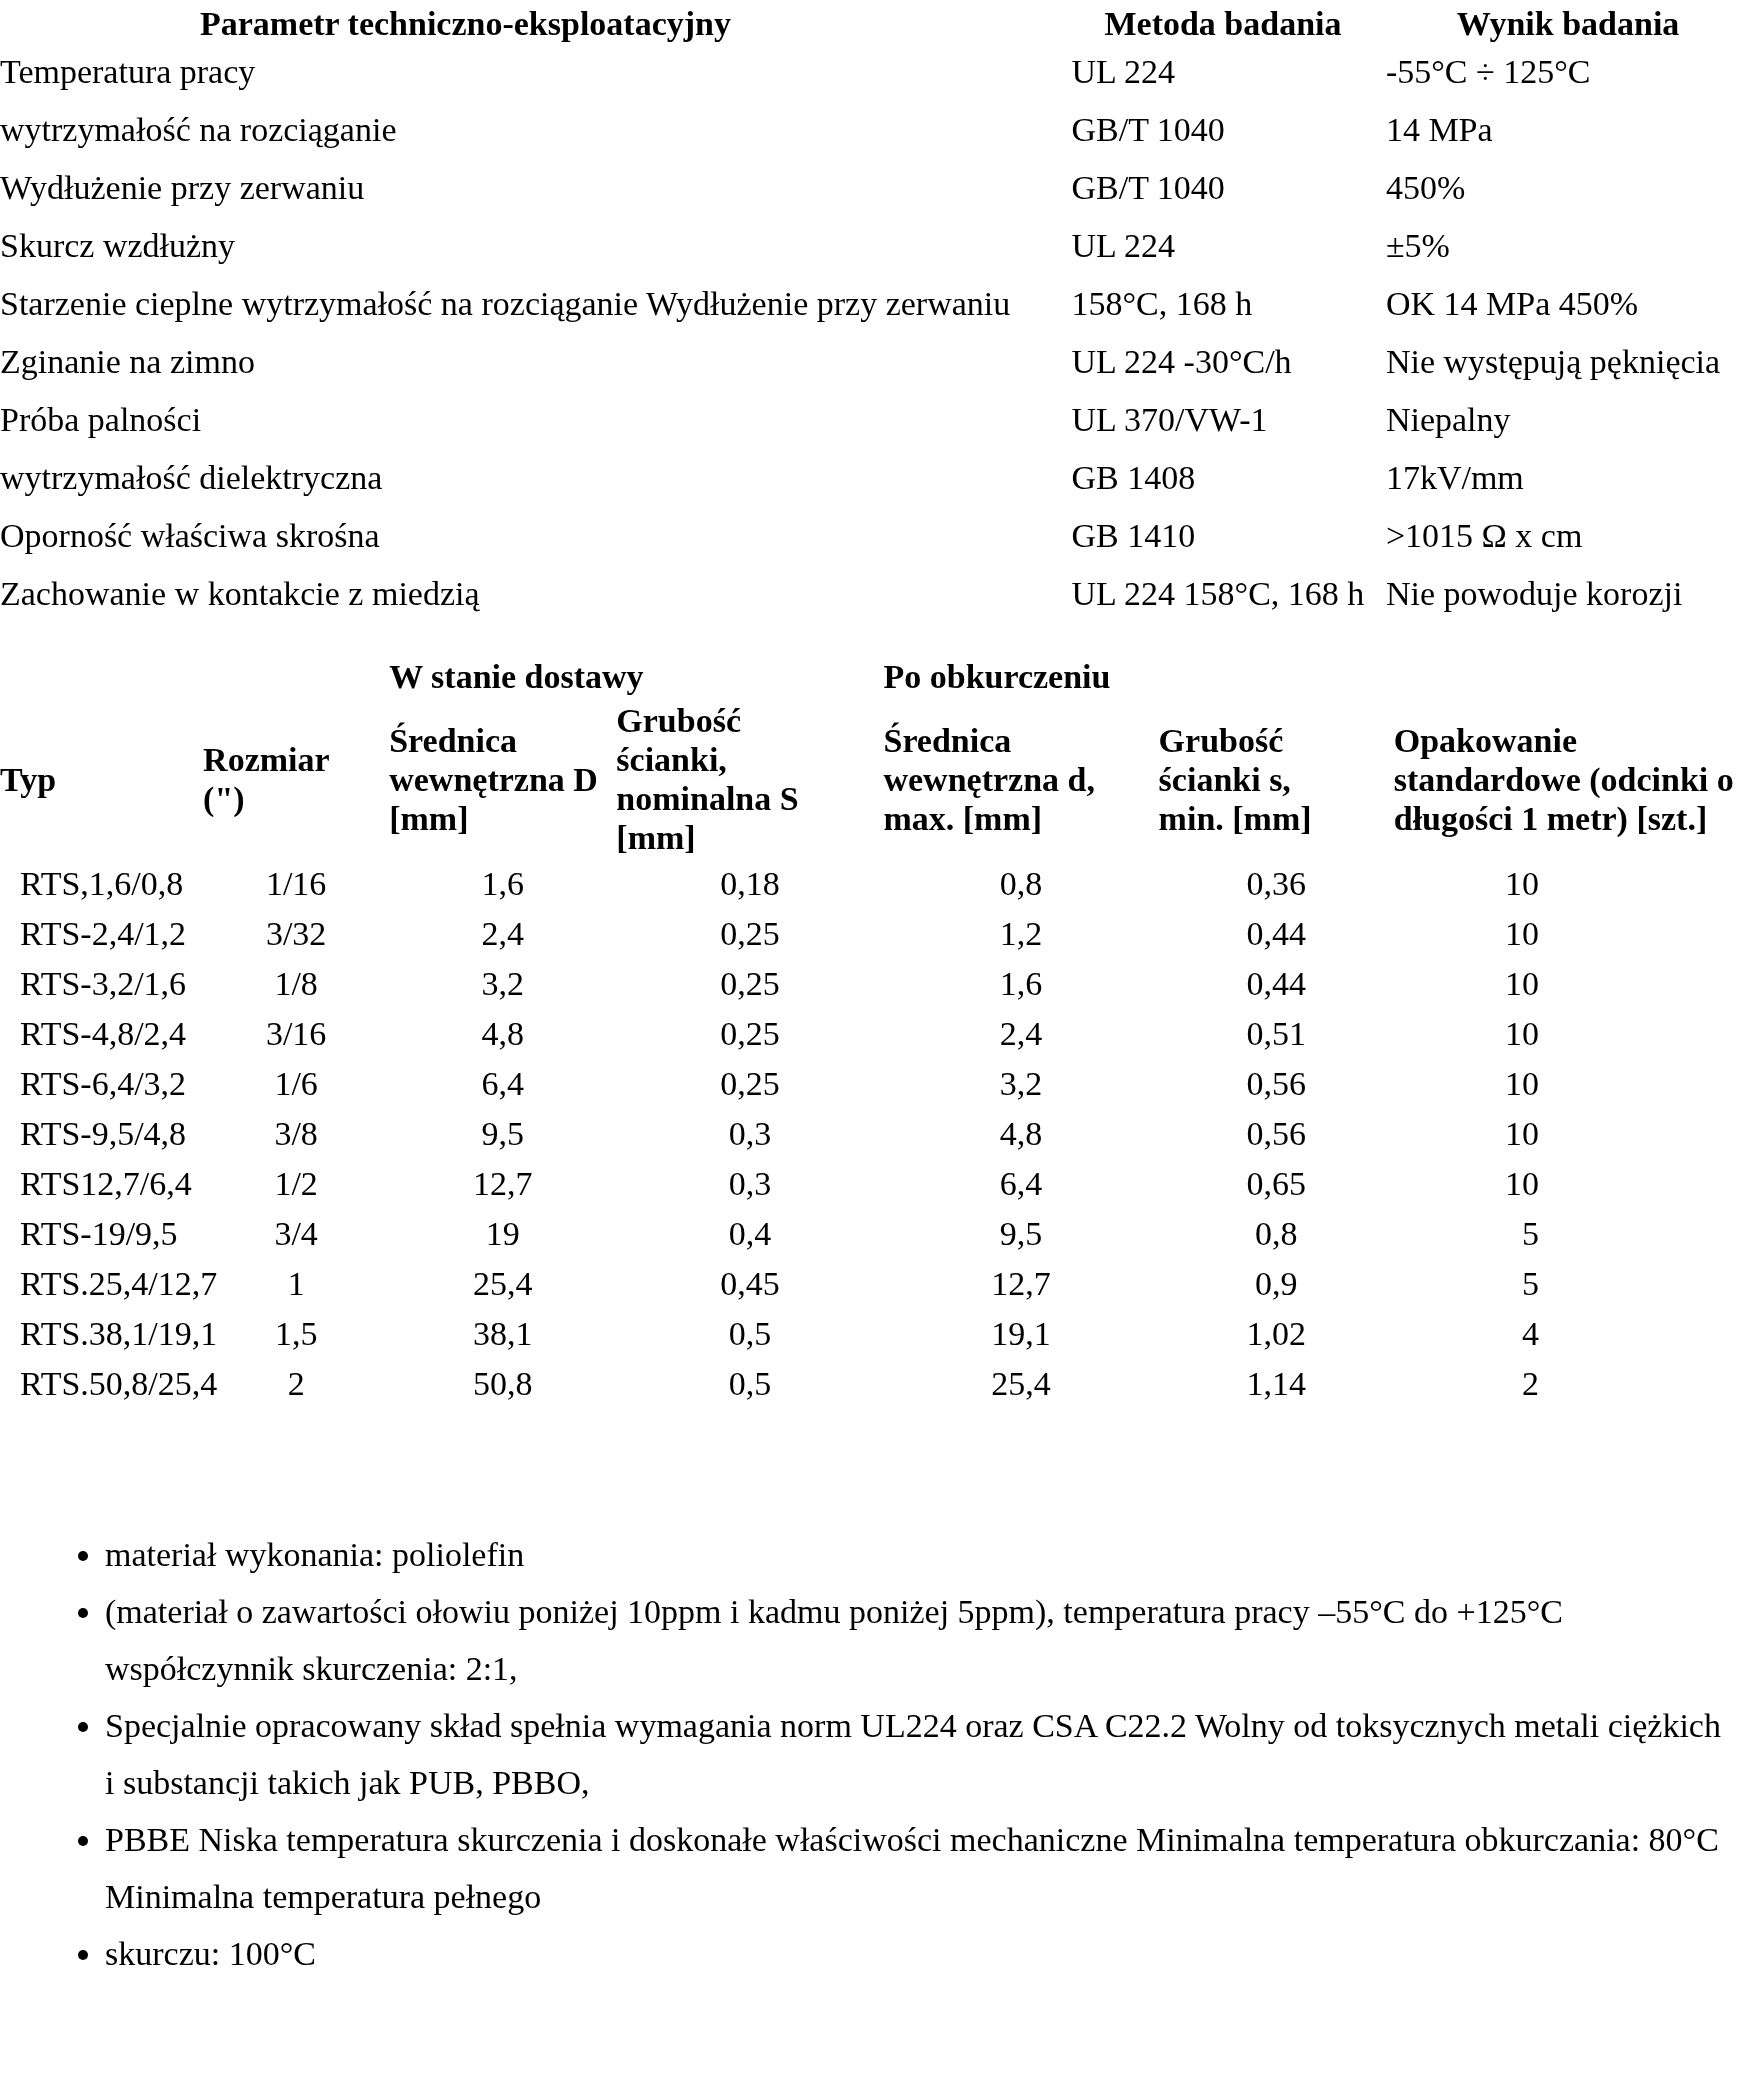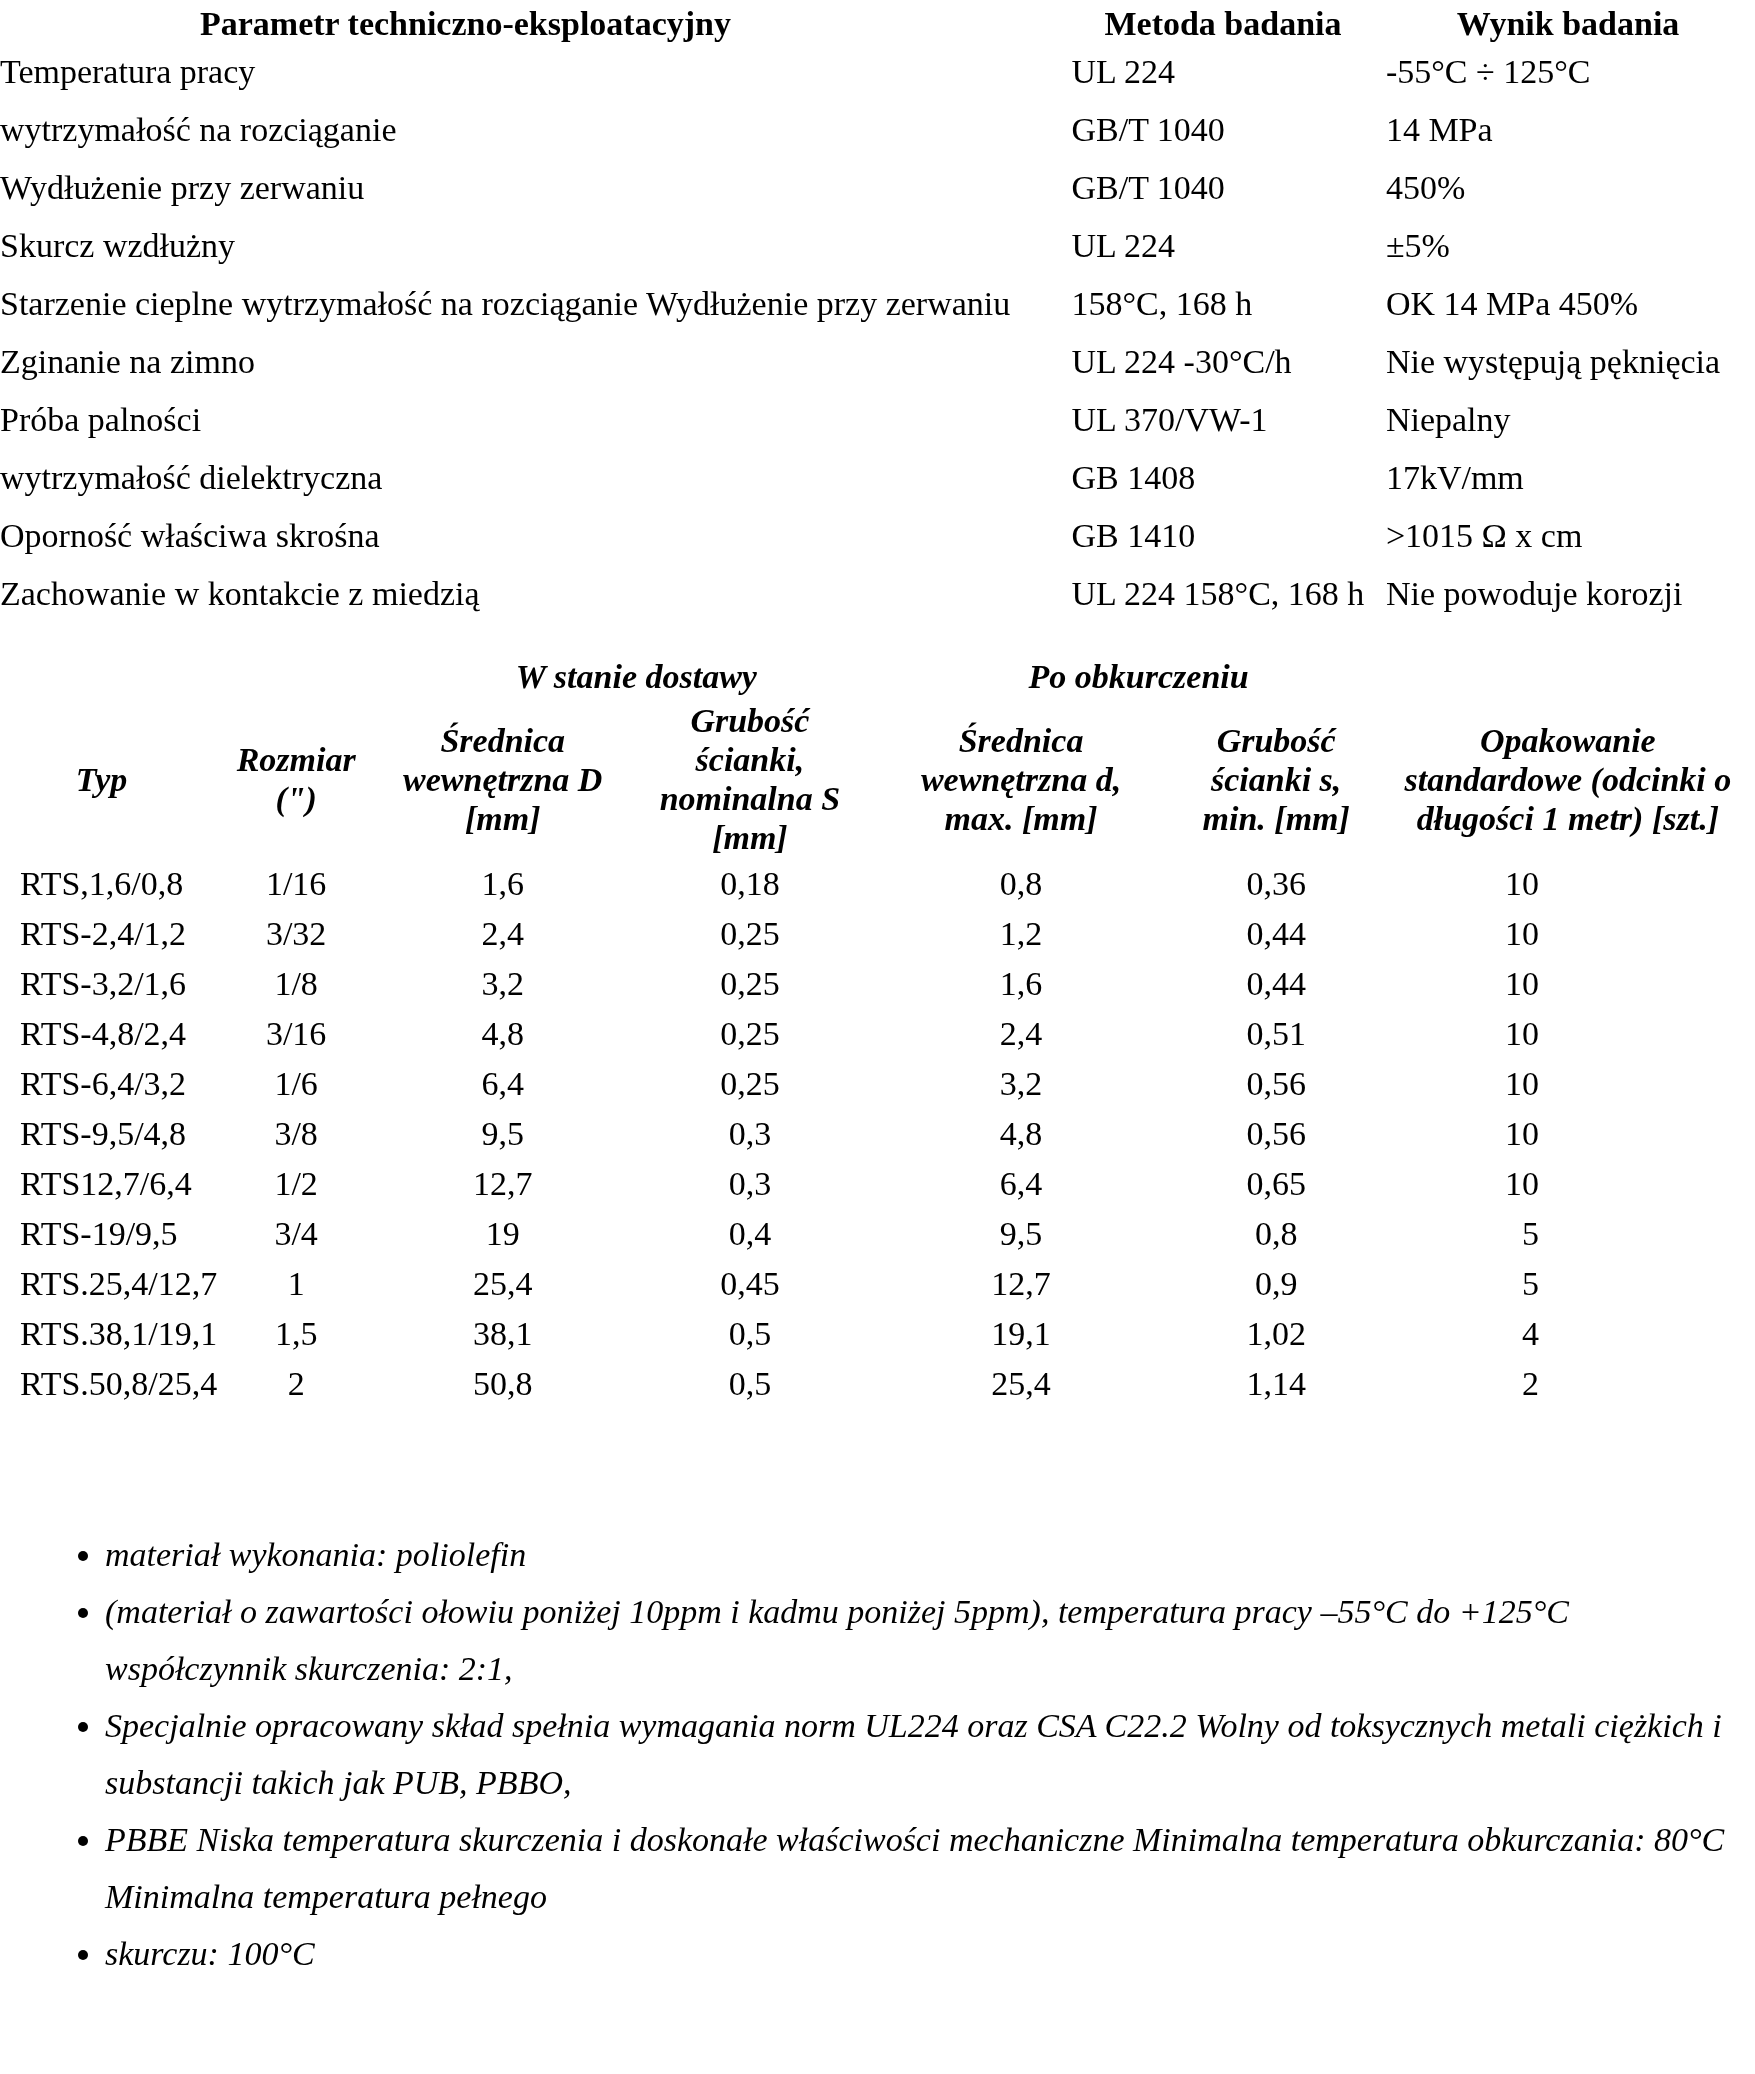--- a/index.html
+++ b/index.html
@@ -41,42 +41,40 @@
   .spec td.c-param  { }
   .spec td.c-method { padding-left: 6.5px; }
   .spec td.c-result { padding-left: 4.9px; }
   
   .size {
     width: 1742px;
     margin-top: 32px;
   }
   .size thead th {
     font-weight: bold;
-    text-align: center;
+    text-align: left;
     vertical-align: middle;
     padding: 0;
-    font-style: italic;
   }
   .size tr.grouprow th { height: 45px; }
   .size tr.colrow th   { height: 159px; line-height: 39px; }
   .size tbody td {
     height: 50px;
     vertical-align: middle;
     text-align: center;
     padding: 0;
     white-space: nowrap;
   }
   .size tbody td.c-typ  { text-align: left; padding-left: 20px; }
   .size tbody td.c-opak { text-align: right; padding-right: 203px; }
   
   .notes {
     margin: 117px 0 0 0;
     padding: 0 24px 0 105px;
     list-style: disc;
-    font-style: italic;
   }
   .notes li {
     line-height: 57px;
   }
 </style>
 </head>
 <body>
 
 <table class="spec">
   <colgroup>

